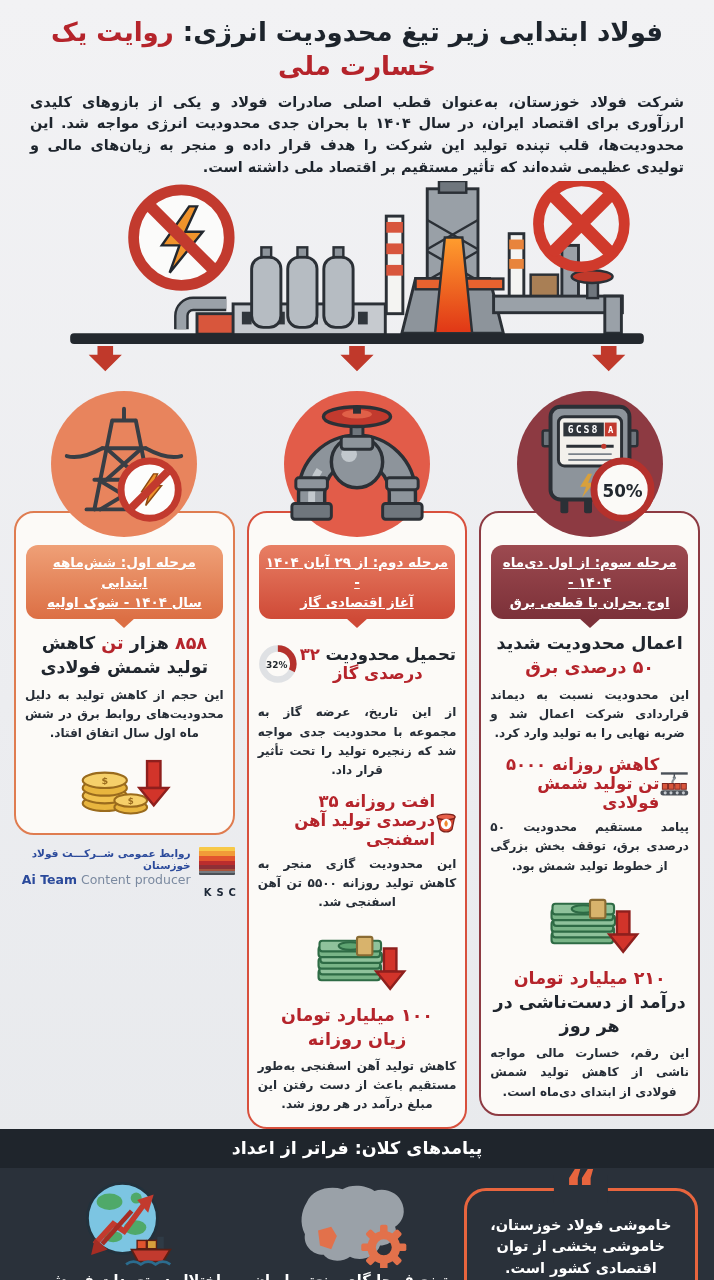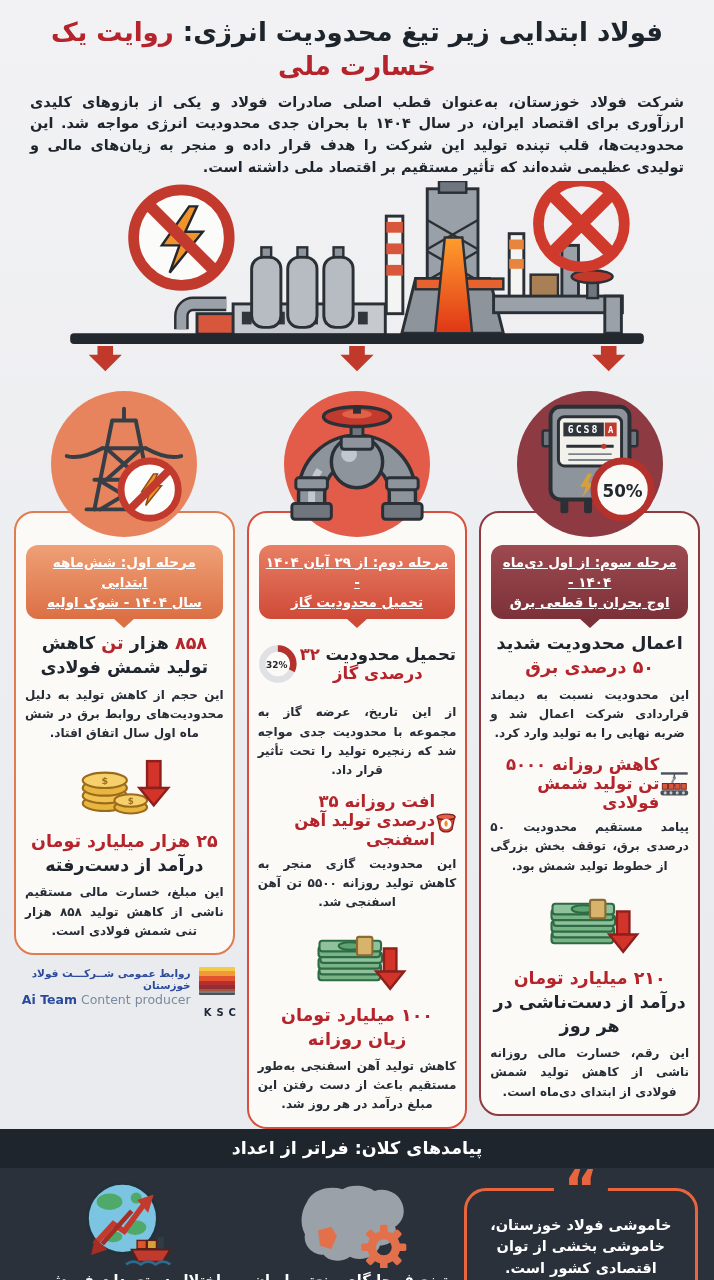--- a/index.html
+++ b/index.html
@@ -206,27 +206,20 @@
               <ellipse cx="57" cy="47" rx="17" ry="6.5" fill="#f6d06a"></ellipse>
             </g>
             <text x="57" y="51" text-anchor="middle" font-size="9" font-weight="bold" fill="#9a6b1d">$</text>
             <text x="30" y="30" text-anchor="middle" font-size="10" font-weight="bold" fill="#9a6b1d">$</text>
             <g>
               <rect x="74" y="6" width="14" height="28" fill="#d2342a" stroke="#8e1f1d" stroke-width="2.5"></rect>
               <polygon points="66,34 96,34 81,52" fill="#d2342a" stroke="#8e1f1d" stroke-width="2.5"></polygon>
             </g>
           </svg>
         </div>
-        <div class="stat">
-          <h3>
-            <span class="blk red">۲۵ هزار میلیارد تومان</span>
-            <span class="blk dark">درآمد از دست‌رفته</span>
-          </h3>
-          <p>این مبلغ، خسارت مالی مستقیم ناشی از کاهش تولید ۸۵۸ هزار تنی شمش فولادی است.</p>
-        </div>
       </div>
       <div class="logo">
         <div class="logo-text">
           <div class="logo-fa">روابط عمومی شــرکـــت فولاد خوزستان</div>
           <div class="logo-en"><b>Ai Team</b> <span>Content producer</span></div>
         </div>
         <div class="ksc">
           <div class="stripes"></div>
           <div class="ksc-letters">KSC</div>
         </div>
@@ -248,21 +241,21 @@
           <rect x="68" y="30" width="12" height="24" fill="#6f767d" stroke="#2b3036" stroke-width="3"></rect>
           <rect x="58" y="46" width="32" height="13" rx="3" fill="#8d949b" stroke="#2b3036" stroke-width="3"></rect>
           <ellipse cx="74" cy="26" rx="34" ry="10" fill="#c23a2e" stroke="#2b3036" stroke-width="3.5"></ellipse>
           <ellipse cx="74" cy="23.5" rx="15" ry="4.5" fill="#e06048"></ellipse>
           <rect x="70" y="15" width="8" height="8" fill="#2b3036"></rect>
         </svg>
       </div>
       <div class="card">
         <div class="pill">
           <div>مرحله دوم: از ۲۹ آبان ۱۴۰۴ -</div>
-          <div>تحمیل محدودیت گاز</div>
+          <div>آغاز اقتصادی گاز</div>
         </div>
         <div class="headrow">
           <h3 class="stat" style="margin-top:0">
             <span class="blk dark">تحمیل محدودیت</span>
             <span class="blk red">۳۲ درصدی گاز</span>
           </h3>
           <svg width="66" height="66" viewBox="0 0 70 70">
             <circle cx="35" cy="35" r="26" fill="none" stroke="#dfe1e4" stroke-width="11"></circle>
             <circle cx="35" cy="35" r="26" fill="none" stroke="#b5312c" stroke-width="11" stroke-dasharray="52.3 111.1" transform="rotate(-90 35 35)"></circle>
             <text x="33" y="41" text-anchor="middle" font-size="15" font-weight="bold" fill="#22282e">32%</text>
@@ -393,21 +386,21 @@
               <rect x="80" y="24" width="13" height="24" fill="#d2342a" stroke="#8e1f1d" stroke-width="2.5"></rect>
               <polygon points="72,48 101,48 86.5,66" fill="#d2342a" stroke="#8e1f1d" stroke-width="2.5"></polygon>
             </g>
           </svg>
         </div>
         <div class="stat">
           <h3>
             <span class="blk red">۲۱۰ میلیارد تومان</span>
             <span class="blk dark">درآمد از دست‌ناشی در هر روز</span>
           </h3>
-          <p>این رقم، خسارت مالی روزانه ناشی از کاهش تولید شمش فولادی از ابتدای دی‌ماه است.</p>
+          <p>این رقم، خسارت مالی مواجه ناشی از کاهش تولید شمش فولادی از ابتدای دی‌ماه است.</p>
         </div>
       </div>
     </section>
   </main>
 
   <footer class="footer">
     <div class="footer-title">پیامدهای کلان: فراتر از اعداد</div>
     <div class="footer-grid">
 
       <div class="fitem">

